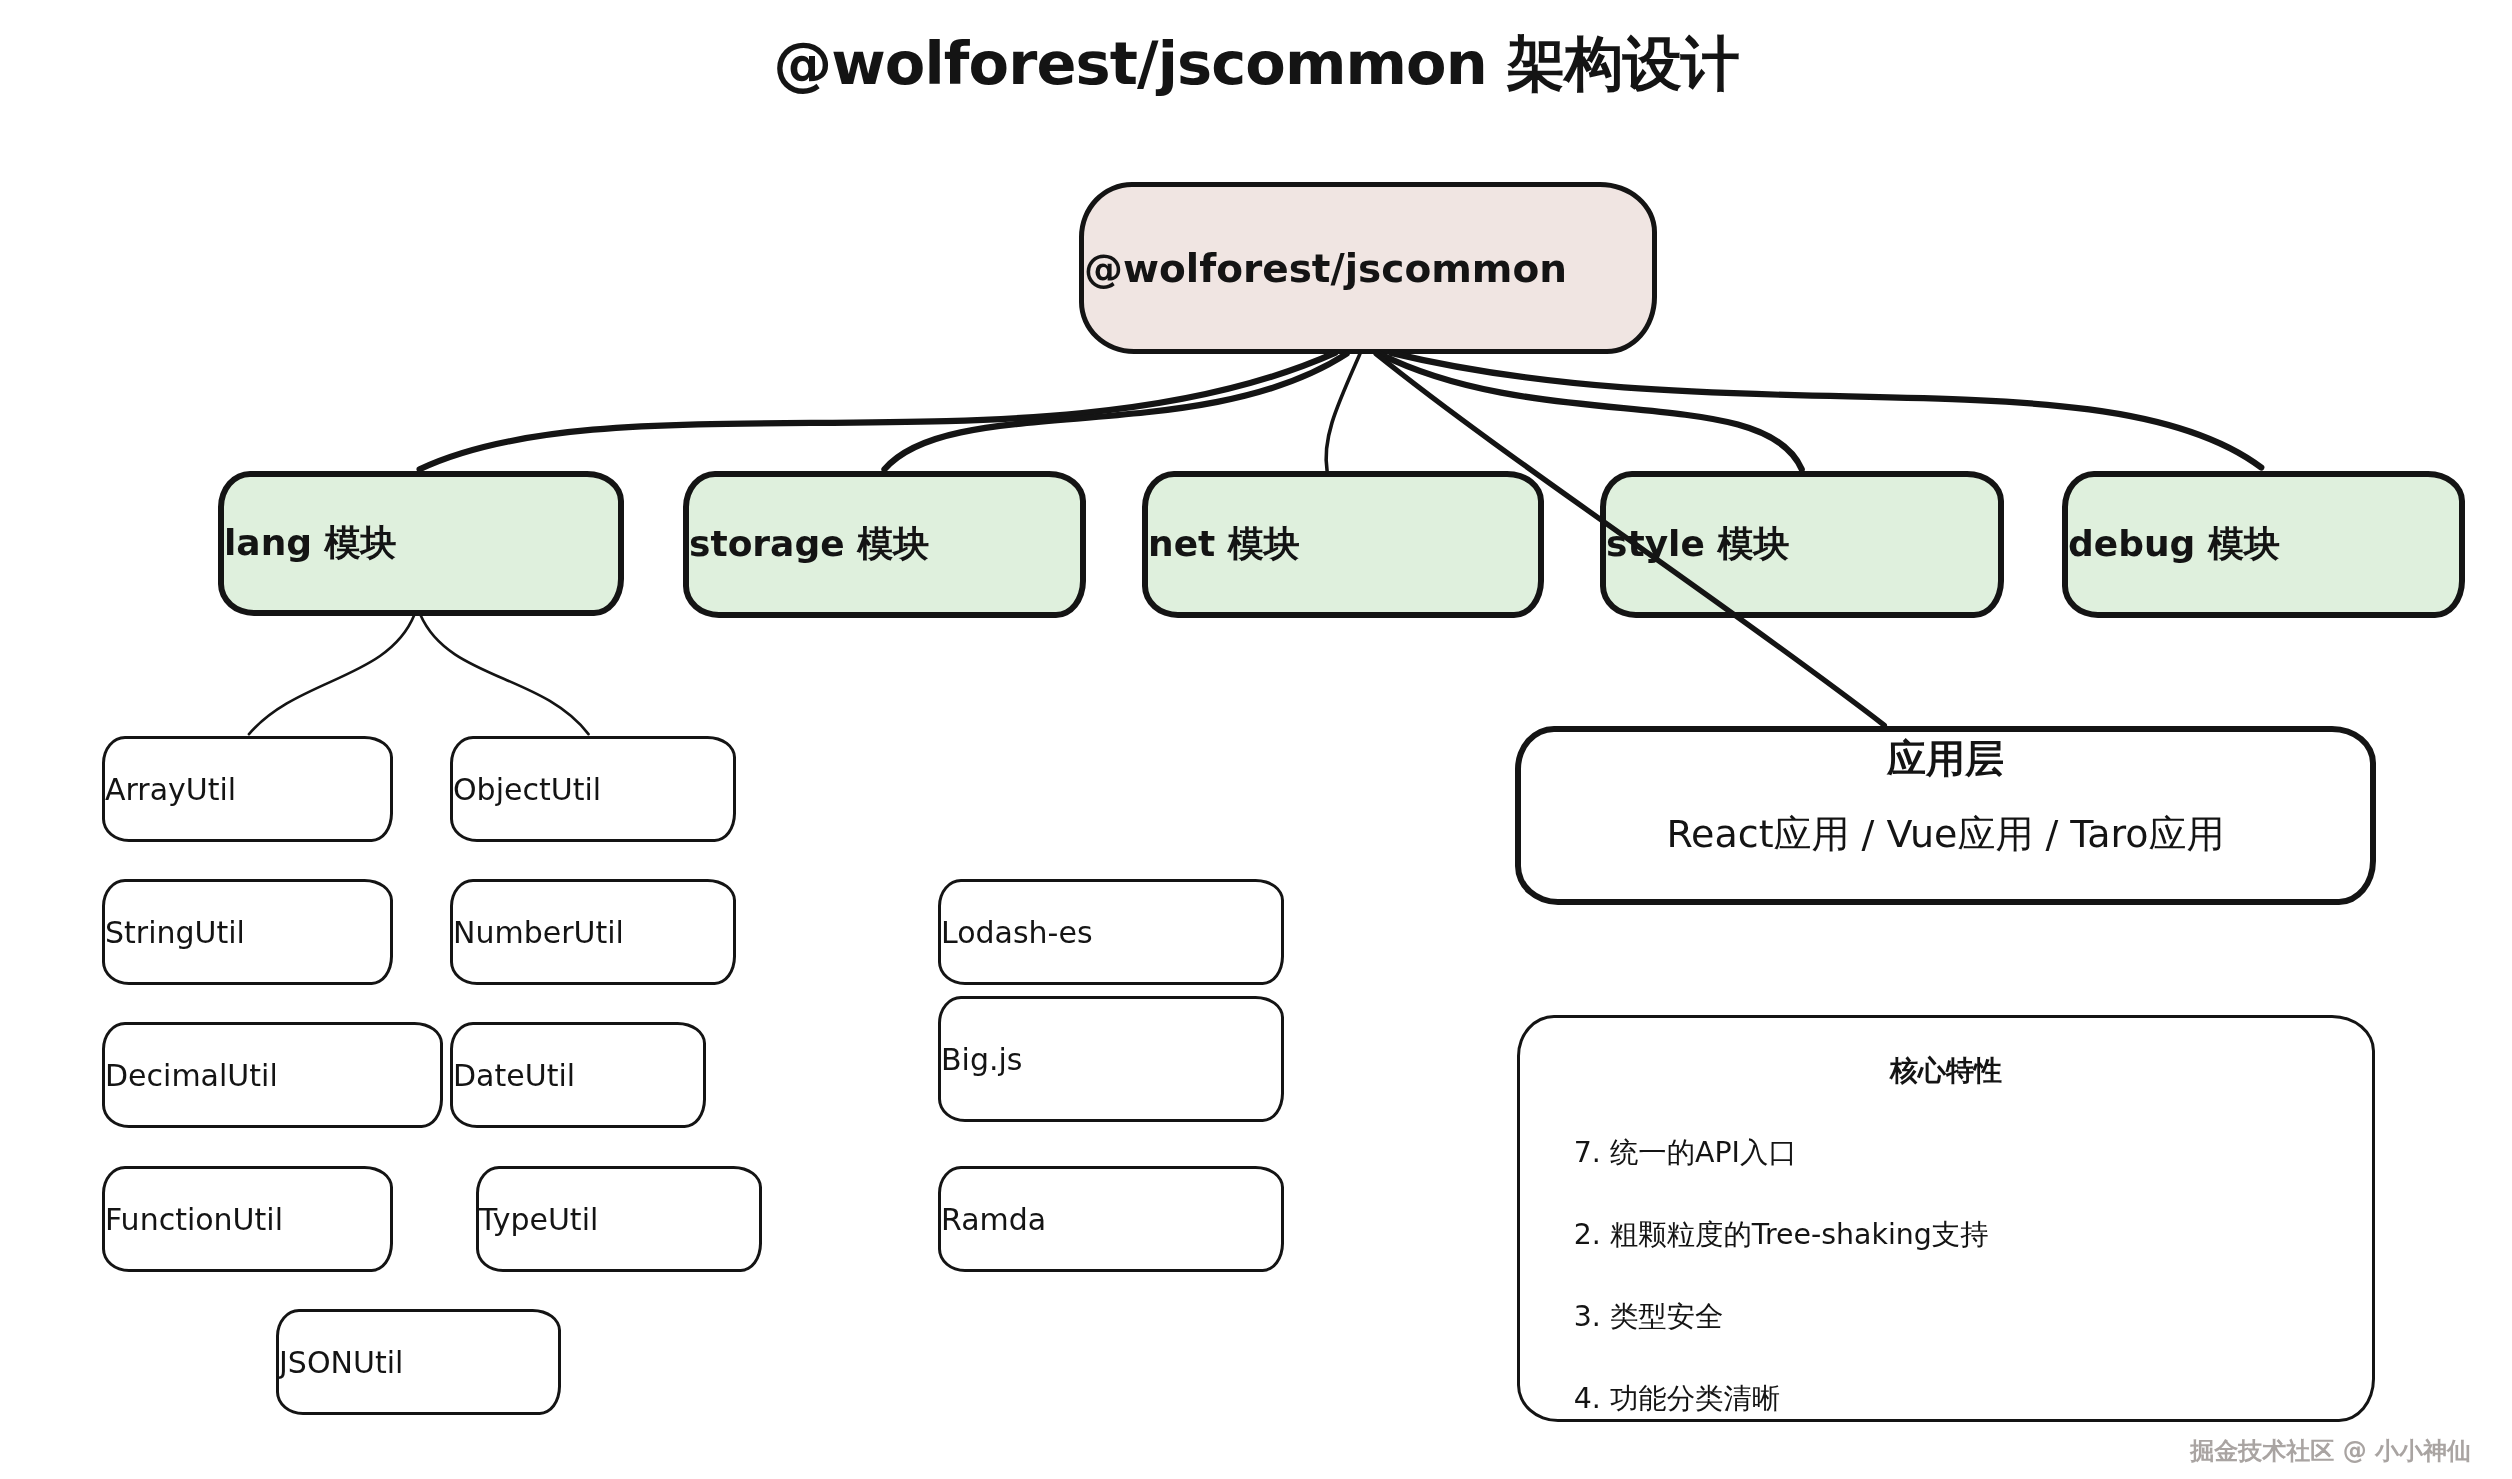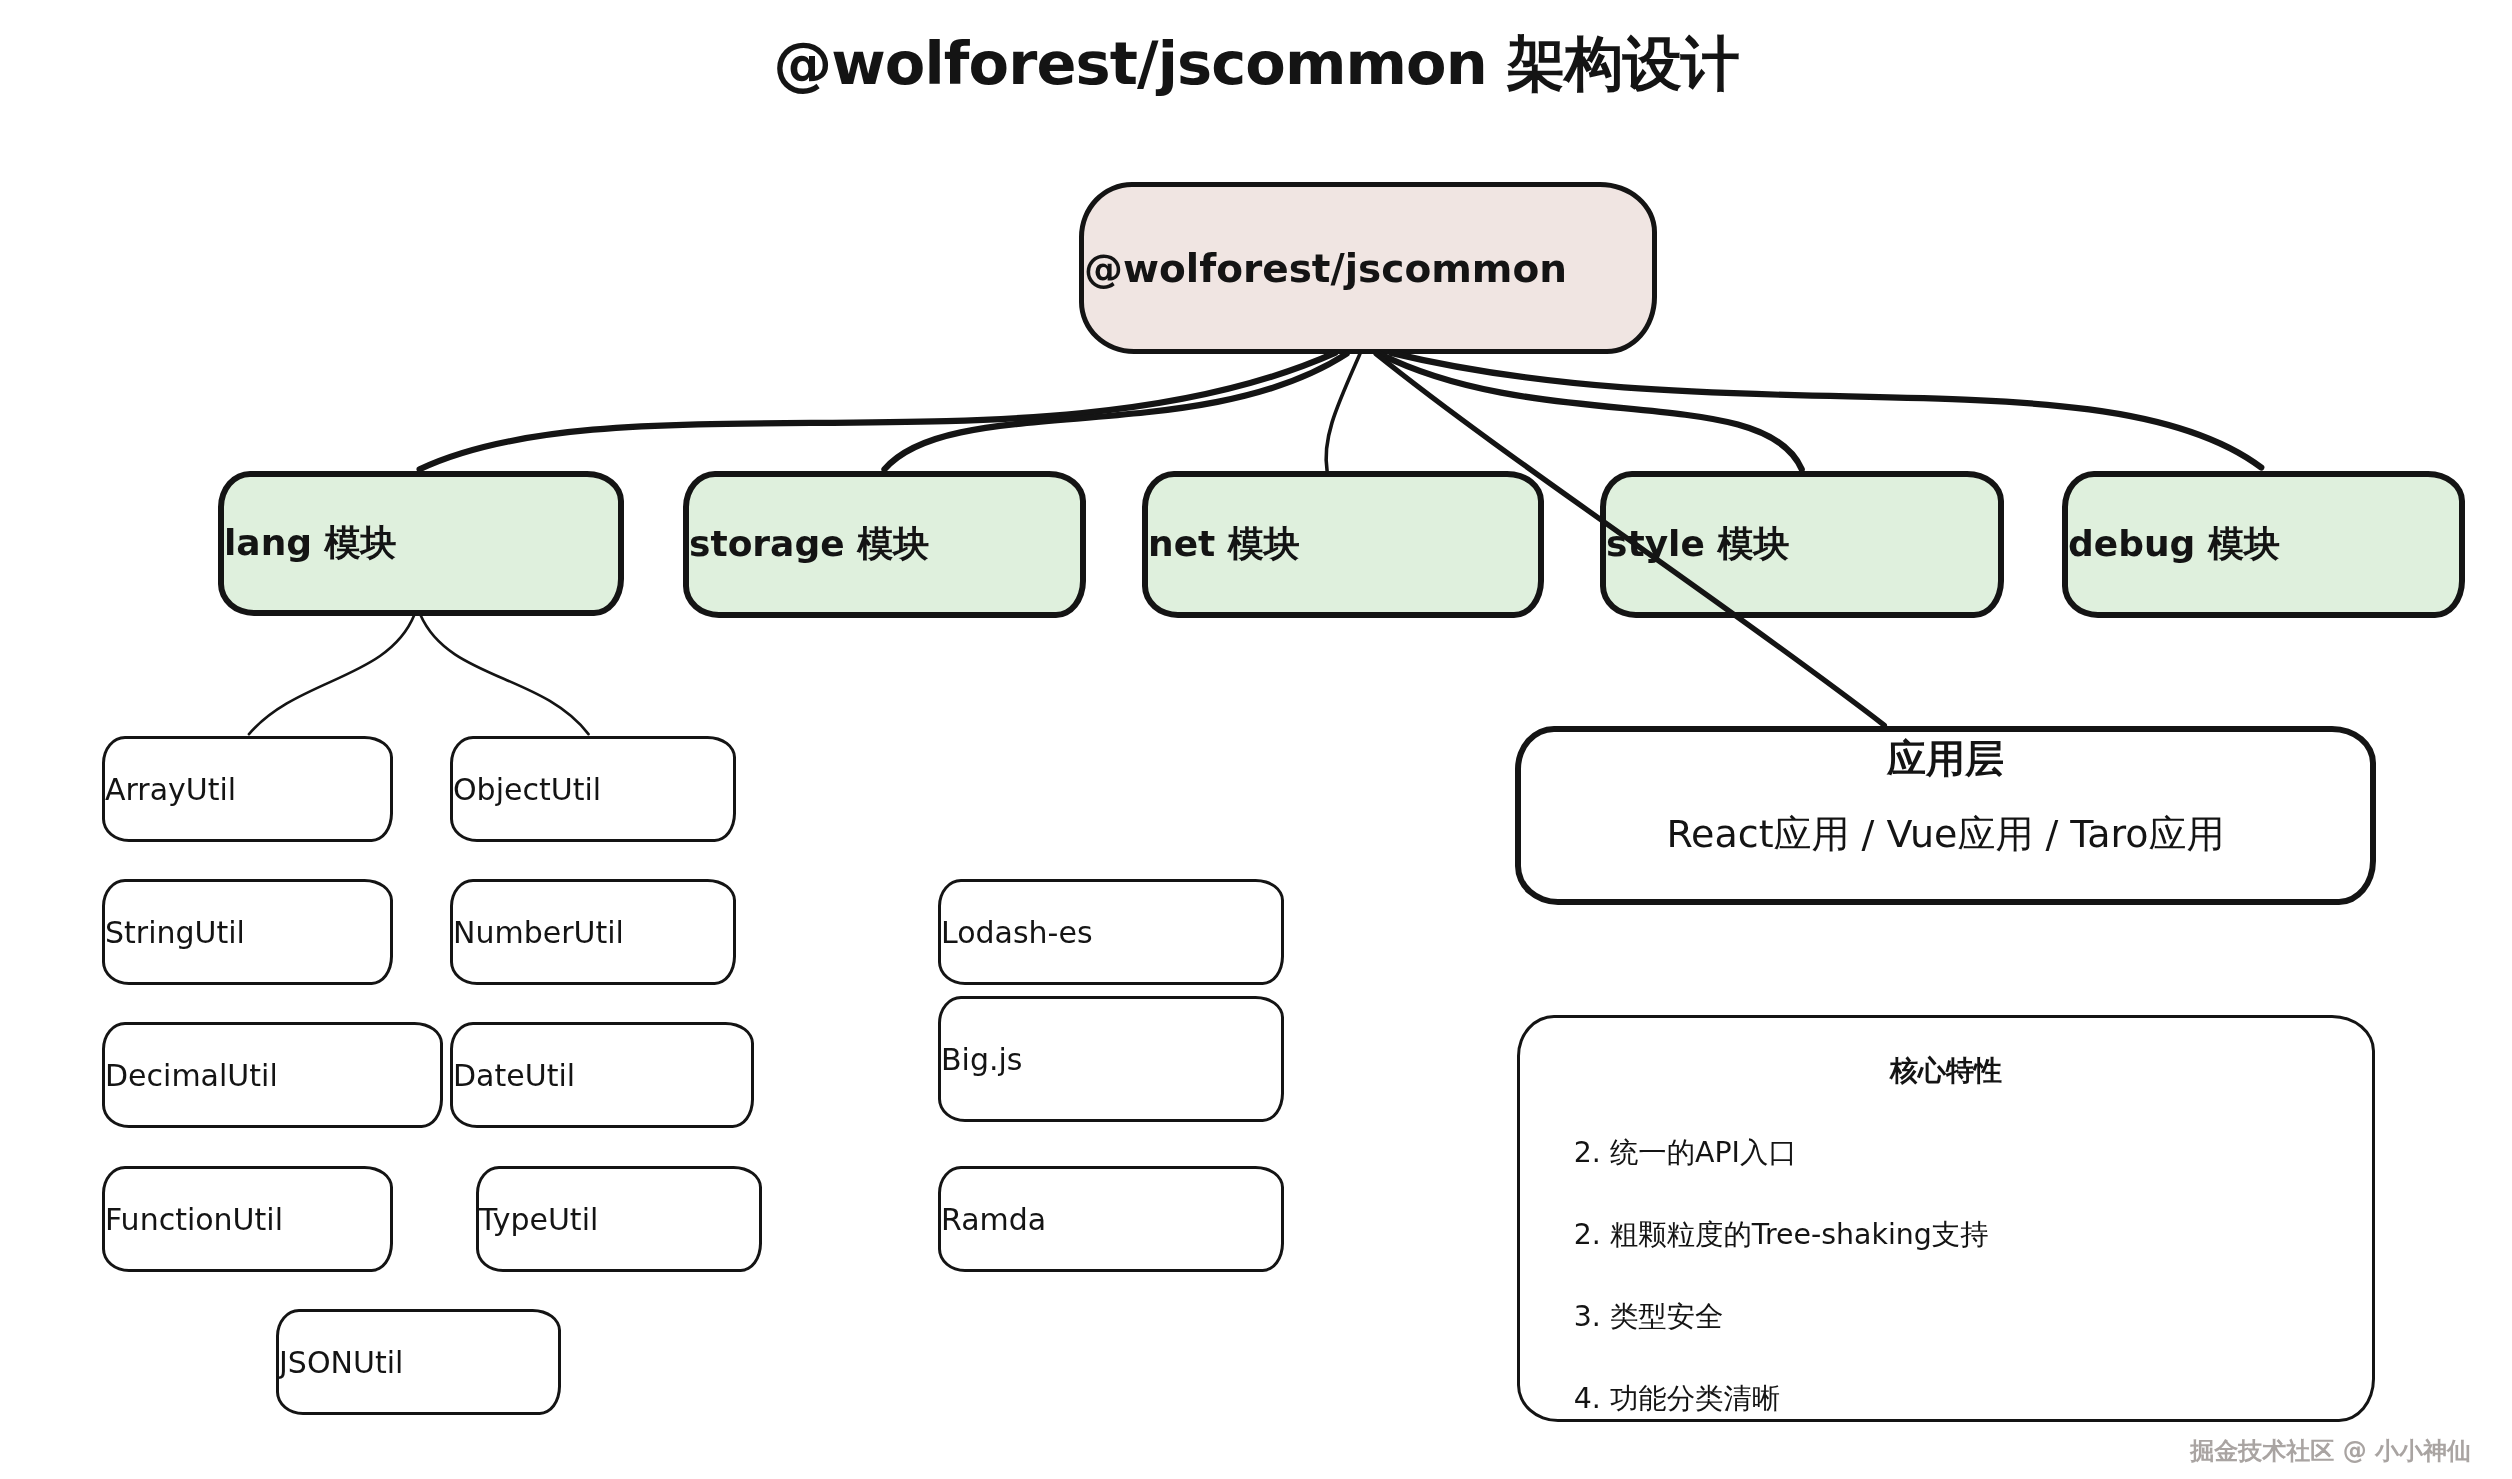--- a/index.html
+++ b/index.html
@@ -101,21 +101,21 @@
 </div>
 <div class="box" style="left:102px;top:879px;width:291px;height:106px">
   <span>StringUtil</span>
 </div>
 <div class="box" style="left:450px;top:879px;width:286px;height:106px">
   <span>NumberUtil</span>
 </div>
 <div class="box" style="left:102px;top:1022px;width:341px;height:106px">
   <span>DecimalUtil</span>
 </div>
-<div class="box" style="left:450px;top:1022px;width:304px;height:106px">
+<div class="box" style="left:450px;top:1022px;width:256px;height:106px">
   <span>DateUtil</span>
 </div>
 <div class="box" style="left:102px;top:1166px;width:291px;height:106px">
   <span>FunctionUtil</span>
 </div>
 <div class="box" style="left:476px;top:1166px;width:286px;height:106px">
   <span>TypeUtil</span>
 </div>
 <div class="box" style="left:276px;top:1309px;width:285px;height:106px">
   <span>JSONUtil</span>
@@ -131,20 +131,20 @@
   <span>Ramda</span>
 </div>
 
 <div class="box app-layer" style="left:1515px;top:726px;width:861px;height:179px">
   <span class="app-title">应用层</span>
   <span class="app-subtitle">React应用 / Vue应用 / Taro应用</span>
 </div>
 
 <div class="box features" style="left:1517px;top:1015px;width:858px;height:407px">
   <div class="features-title">核心特性</div>
-  <div class="feature-item">2. 统一的API入口</div>
+  <div class="feature-item">7. 统一的API入口</div>
   <div class="feature-item">2. 粗颗粒度的Tree-shaking支持</div>
   <div class="feature-item">3. 类型安全</div>
   <div class="feature-item">4. 功能分类清晰</div>
 </div>
 
 <div class="watermark">掘金技术社区 @ 小小神仙</div>
 
 
 </body></html>

